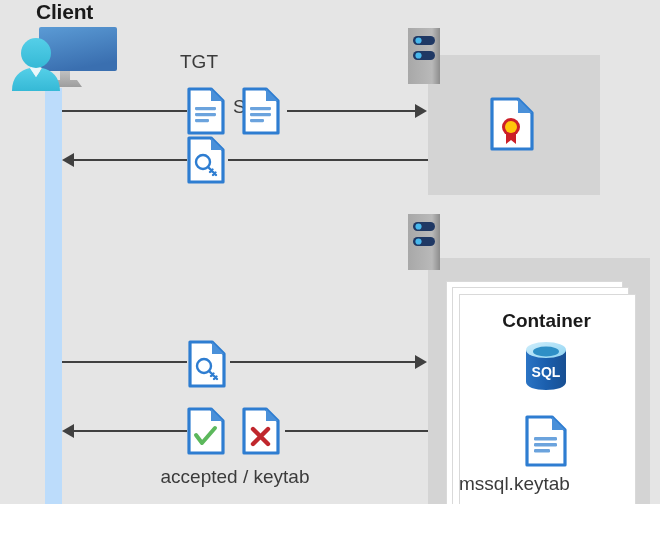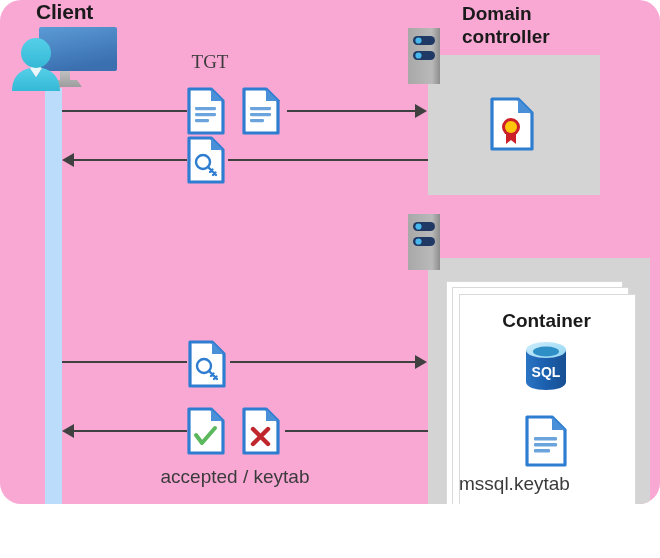--- a/index.html
+++ b/index.html
@@ -7,23 +7,22 @@
     padding: 0;
     background: #ffffff;
   }
   body {
     font-family: "Liberation Sans", sans-serif;
   }
   #canvas {
     position: relative;
     width: 660px;
     height: 504px;
-    background: #f9a8d4;
+    background: #e5e5e5;
     overflow: hidden;
-    border-radius: 21px;
   }
   .abs { position: absolute; }
 
   
   .client-label {
     left: 36px; top: 0px;
     font-size: 21px;
     font-weight: bold;
     color: #1a1a1a;
     letter-spacing: -0.2px;
@@ -98,23 +97,22 @@
     border-top: 7px solid transparent;
     border-bottom: 7px solid transparent;
     border-right: 12px solid #404040;
   }
 
   
   .doc-icon { width: 38px; height: 48px; }
   .doc-label {
     font-size: 19px;
     color: #3b3b3b;
-    text-align: center;
+    text-align: left;
     width: 60px;
-    font-family: Liberation Serif, serif;
   }
 
   .accepted-denied {
     left: 135px; top: 466px;
     width: 200px;
     text-align: center;
     font-size: 19px;
     color: #3b3b3b;
   }
 </style>
@@ -168,24 +166,20 @@
         </linearGradient>
       </defs>
       <rect x="0" y="0" width="32" height="56" fill="url(#badgeGradA)"></rect>
       <rect x="5" y="8" width="22" height="9" rx="4.5" fill="#1f3864"></rect>
       <circle cx="10.5" cy="12.5" r="3.1" fill="#48b8ec"></circle>
       <rect x="5" y="23" width="22" height="9" rx="4.5" fill="#1f3864"></rect>
       <circle cx="10.5" cy="27.5" r="3.1" fill="#48b8ec"></circle>
     </svg>
   </div>
 
-  <div class="abs node-title title-dc">
-    <div>Domain</div>
-    <div>controller</div>
-  </div>
 
   <div class="abs" style="left:490px; top:97px; width:44px; height:54px;">
     <svg width="44" height="54" viewBox="0 0 44 54" xmlns="http://www.w3.org/2000/svg">
       <path d="M2 2 h26 l14 14 v36 h-40 z" fill="#ffffff" stroke="#2e7dd1" stroke-width="3.2" stroke-linejoin="round"></path>
       <path d="M28 2 l14 14 h-14 z" fill="#4a90d9"></path>
 
       <path d="M16 33 l0 14 l5 -4 l5 4 l0 -14 z" fill="#cc1f28"></path>
       <circle cx="21" cy="30" r="9" fill="#cc1f28"></circle>
       <circle cx="21" cy="30" r="6" fill="#ffc60b"></circle>
     </svg>

